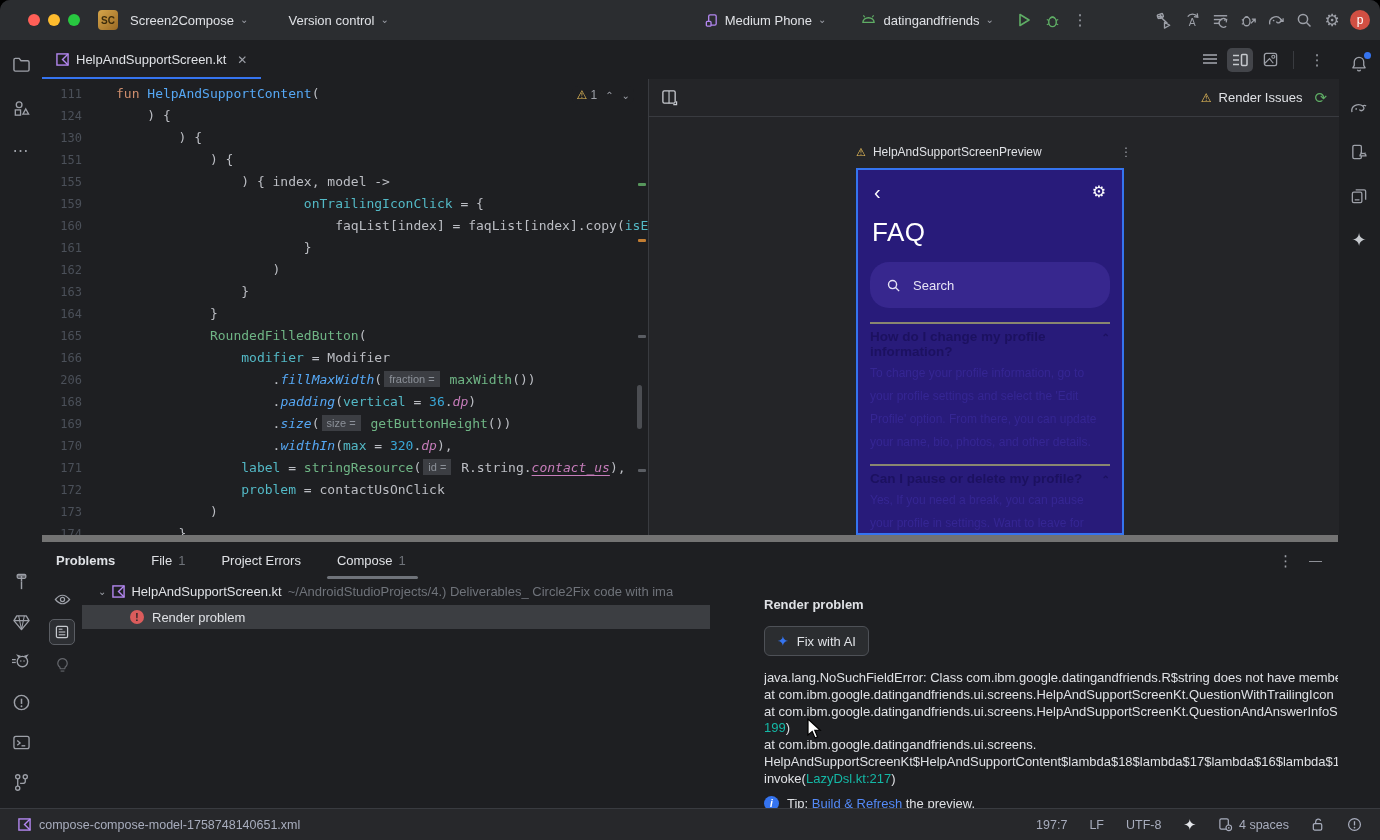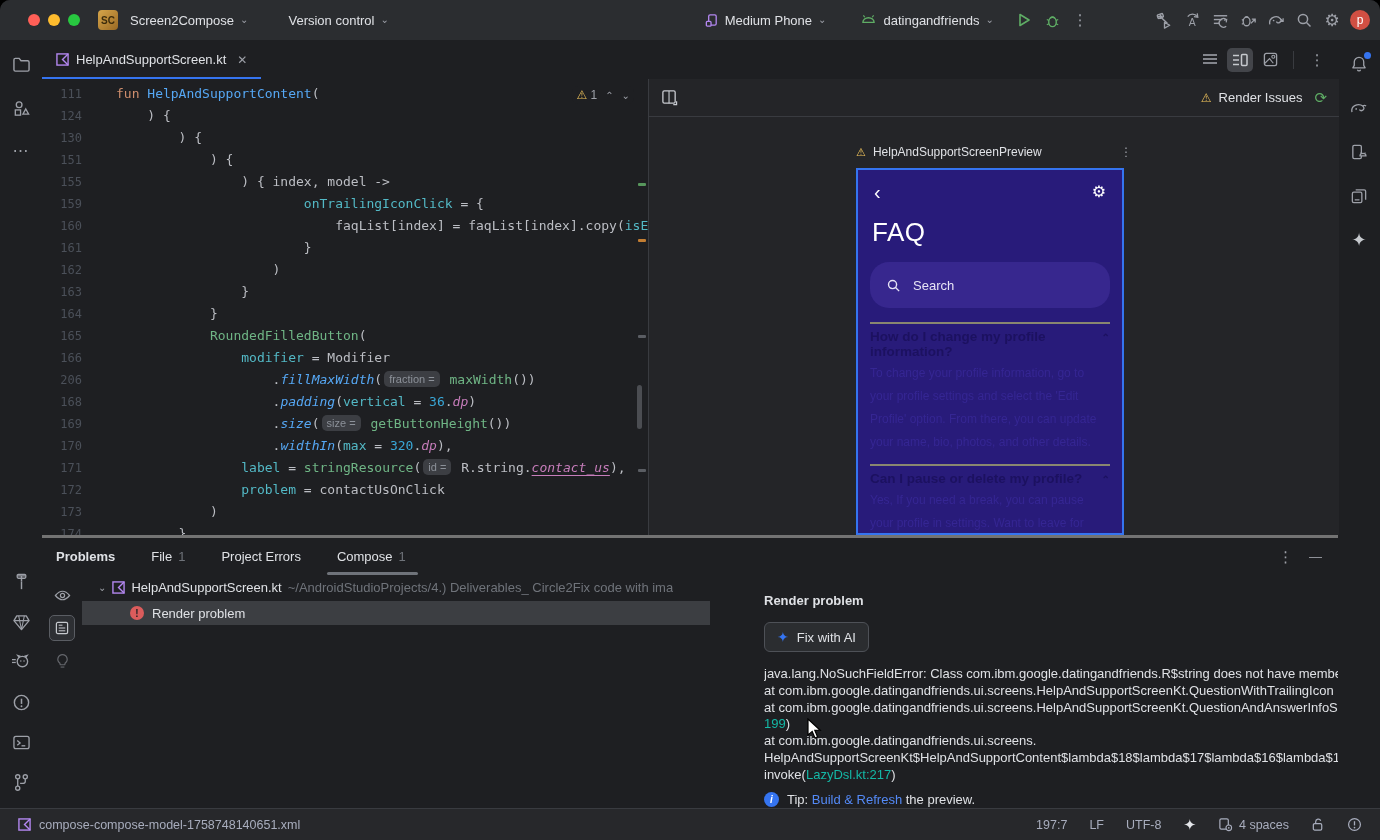--- a/index.html
+++ b/index.html
@@ -36,21 +36,21 @@
   
   .editor{position:absolute;left:42px;top:79px;width:606px;height:456px;background:#1e1f22;overflow:hidden;
     font-family:"DejaVu Sans Mono","Liberation Mono",monospace;font-size:13px;}
   .code-pane{position:absolute;left:0;top:4px;right:0;}
   .code-line{display:flex;height:22px;line-height:22px;white-space:pre;}
   .ln{width:74px;flex:0 0 74px;text-align:right;padding-right:34px;box-sizing:border-box;color:#4b5059;font-size:12px;user-select:none;}
   .seg-p{color:#bcbec4}.seg-kw{color:#cf8e6d}.seg-fn{color:#56a8f5}.seg-call{color:#6fb585}
   .seg-nm{color:#53b9c6}.seg-num{color:#39a7d7}
   .seg-ext{color:#56a8f5;font-style:italic}.seg-dp{color:#c77dbb;font-style:italic}
   .seg-err{color:#c77dbb;font-style:italic;text-decoration:underline;text-underline-offset:3px;}
-  .seg-hint{display:inline-block;background:#3c3e43;color:#8c9199;border-radius:5px;font-size:11px;line-height:16px;padding:0 5px;margin:0 2px;transform:translateY(-1px);font-family:"Liberation Sans",sans-serif;}
+  .seg-hint{display:inline-block;background:#3c3e43;color:#8c9199;border-radius:0;font-size:11px;line-height:16px;padding:0 5px;margin:0 2px;transform:translateY(-1px);font-family:"Liberation Sans",sans-serif;}
   .insp-widget{position:absolute;right:14px;top:7px;display:flex;align-items:center;gap:8px;color:#9da0a8;font-family:"Liberation Sans",sans-serif;font-size:12px;background:#1e1f22;padding:2px 4px;border-radius:6px;}
   .warn-tri{color:#f2c55c;font-size:12px;}
   .stripe-mark{position:absolute;width:8px;height:3px;border-radius:1px;right:2px;}
   .scroll-thumb{position:absolute;right:6px;top:306px;width:5px;height:44px;border-radius:3px;background:#4b4d52;}
   
   .preview{position:absolute;left:648px;top:79px;width:690px;height:456px;background:#242528;border-left:1px solid #393b40;overflow:hidden;}
   .pv-toolbar{position:absolute;left:0;top:0;right:0;height:38px;border-bottom:1px solid #393b40;display:flex;align-items:center;padding:0 12px;box-sizing:border-box;}
   .render-issues{margin-left:auto;display:flex;align-items:center;gap:7px;color:#dfe1e5;font-size:13px;}
   .refresh{color:#5fad65;margin-left:12px;font-size:15px;}
   .pv-label{position:absolute;left:207px;top:66px;width:276px;display:flex;align-items:center;gap:7px;font-size:12px;color:#dfe1e5;}
@@ -60,21 +60,21 @@
   .ph-back{font-size:20px;line-height:16px;}
   .ph-gear{font-size:16px;}
   .ph-title{font-size:26px;color:#fff;padding:16px 14px 0 14px;letter-spacing:.5px;}
   .ph-search{margin:14px 12px 0 12px;height:38px;border-radius:19px;background:#37278e;display:flex;align-items:center;gap:12px;padding:4px 16px;color:#e6e3f5;font-size:13px;}
   .faq{margin:14px 12px 0 12px;}
   .faq-divider{height:2px;background:#9a9a6e;opacity:.85;margin:0 0 5px 0;}
   .faq-q{display:flex;align-items:baseline;justify-content:space-between;color:#1c1160;font-size:13.5px;font-weight:bold;margin-bottom:3px;}
   .faq-chev{font-size:10px;color:#1c1160;}
   .faq-a{color:#352693;font-size:12px;line-height:23px;margin:0 0 10px 0;}
   
-  .problems{position:absolute;left:42px;top:535px;width:1296px;height:273px;background:#1e1f22;border-top:3px solid #737373;}
+  .problems{position:absolute;left:42px;top:535px;width:1296px;height:273px;background:#1e1f22;border-top:7px solid #737373;}
   .pb-header{position:absolute;left:0;top:0;right:0;height:37px;display:flex;align-items:center;}
   .pb-title{font-weight:bold;margin-left:14px;}
   .pb-tab{display:flex;gap:6px;align-items:center;margin-left:36px;color:#dfe1e5;position:relative;height:100%;line-height:37px;}
   .pb-count{color:#6f737a;}
   .pb-tab .u{position:absolute;left:-10px;right:-12px;bottom:0;height:3px;border-radius:2px;background:#6f737a;}
   .pb-hdr-icons{margin-left:auto;display:flex;align-items:center;gap:16px;padding-right:16px;color:#9da0a8;font-size:15px;}
   .pb-side{position:absolute;left:0;top:37px;bottom:0;width:40px;display:flex;flex-direction:column;align-items:center;gap:8px;padding-top:8px;box-sizing:border-box;}
   .pb-side .sicon{width:24px;height:24px;display:flex;align-items:center;justify-content:center;color:#9da0a8;border-radius:5px;}
   .pb-side .boxed{border:1px solid #5a5d63;background:#2d2f33;}
   .tree{position:absolute;left:40px;top:37px;width:628px;bottom:0;overflow:hidden;}

